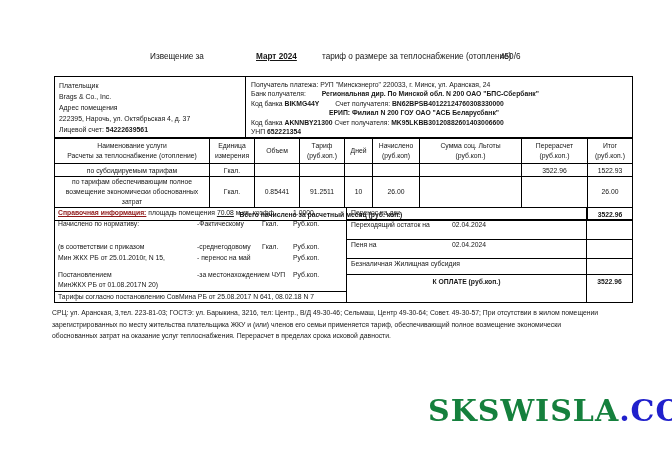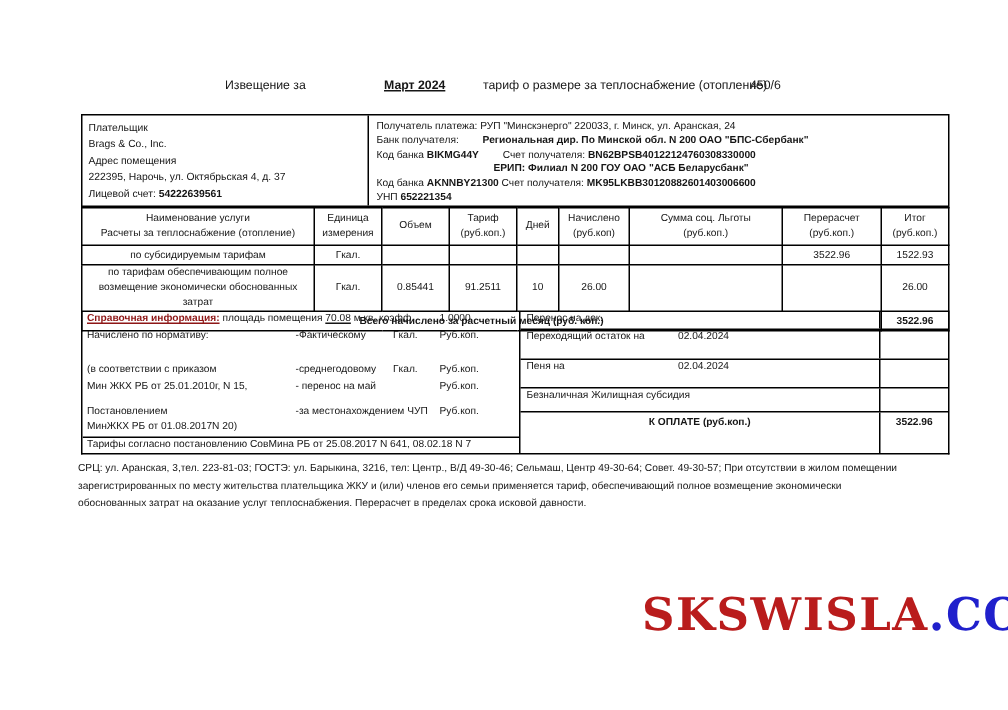--- a/index.html
+++ b/index.html
@@ -80,21 +80,21 @@
   .footer {
     left:52px; top:307px; width:614px; font-size:6.8px; line-height:11.5px;
     white-space:nowrap;
   }
 
   
   .watermark {
     left:428px; top:393px; font-family:"DejaVu Serif", serif;
     font-size:30px; font-weight:bold; letter-spacing:1px; white-space:nowrap;
   }
-  .wm-brand { color:#b91c1c; }
+  .wm-brand { color:#15803d; }
   .wm-tld { color:#2020cc; }
 </style>
 </head>
 <body>
 
 <div class="page">
 
   <div class="title-row">
     <span style="left:150px;">Извещение за</span>
     <span style="left:256px;text-align:right;" class="b u">Март 2024</span>

